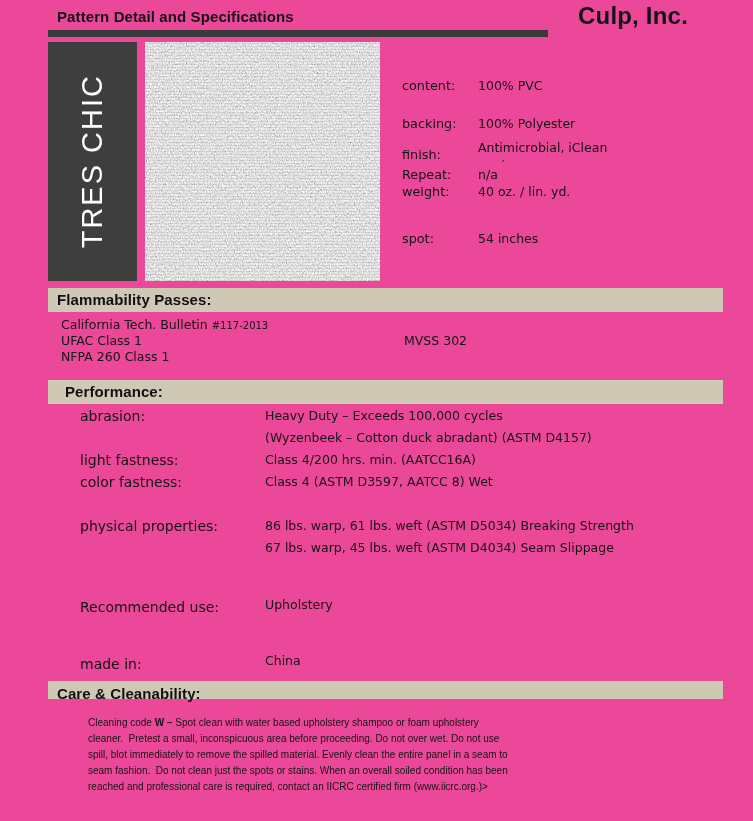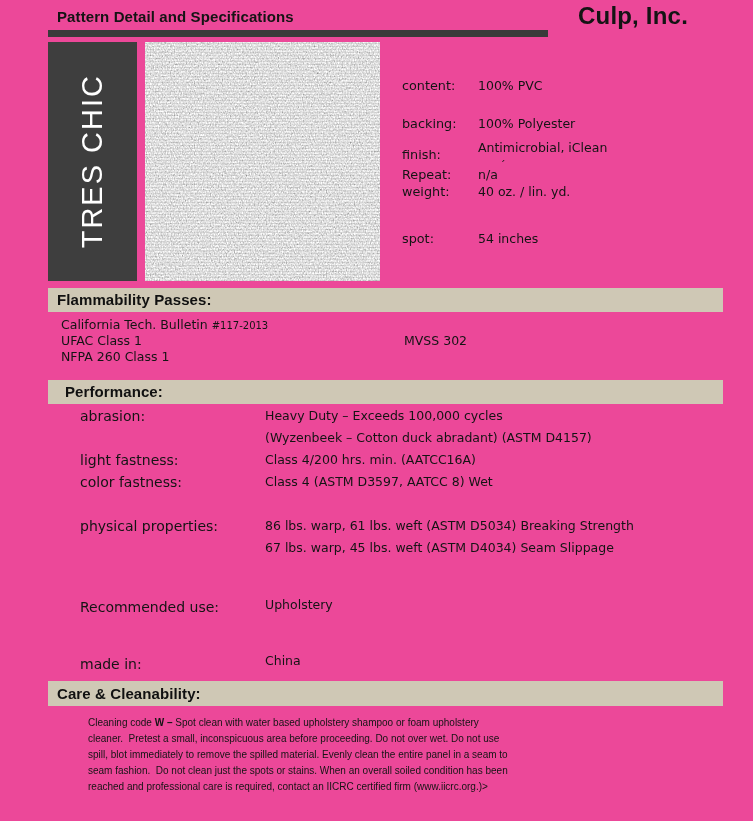--- a/index.html
+++ b/index.html
@@ -27,21 +27,21 @@
       repeating-linear-gradient(0deg, rgba(0,0,0,.08) 0 1px, rgba(0,0,0,0) 1px 3px);
   }
   
   .bar{
     background:#cfc8b5;font-family:"Liberation Sans",sans-serif;font-size:15px;font-weight:700;
     letter-spacing:.1px;color:#111;
   }
   .specs-bar{left:390px;top:44px;width:333px;height:23px;line-height:23px;padding-left:8px;box-sizing:border-box;}
   .flam-bar{left:48px;top:288px;width:675px;height:24px;line-height:24px;padding-left:9px;box-sizing:border-box;}
   .perf-bar{left:48px;top:380px;width:675px;height:24px;line-height:24px;padding-left:17px;box-sizing:border-box;}
-  .care-bar{left:48px;top:681px;width:675px;height:25px;line-height:25px;padding-left:9px;box-sizing:border-box;}
+  .care-bar{left:48px;top:681px;width:675px;height:18px;line-height:25px;padding-left:9px;box-sizing:border-box;}
   
   .sl{left:402px;font-size:12.8px;}
   .sv{left:478px;font-size:12.5px;}
   .mark{left:500px;top:159px;font-size:11px;}
   
   .fi{left:61px;font-size:12.5px;}
   .fi .note{font-size:10px;}
   .f2{left:404px;font-size:12.5px;}
   
   .pl{left:80px;font-size:14px;}

